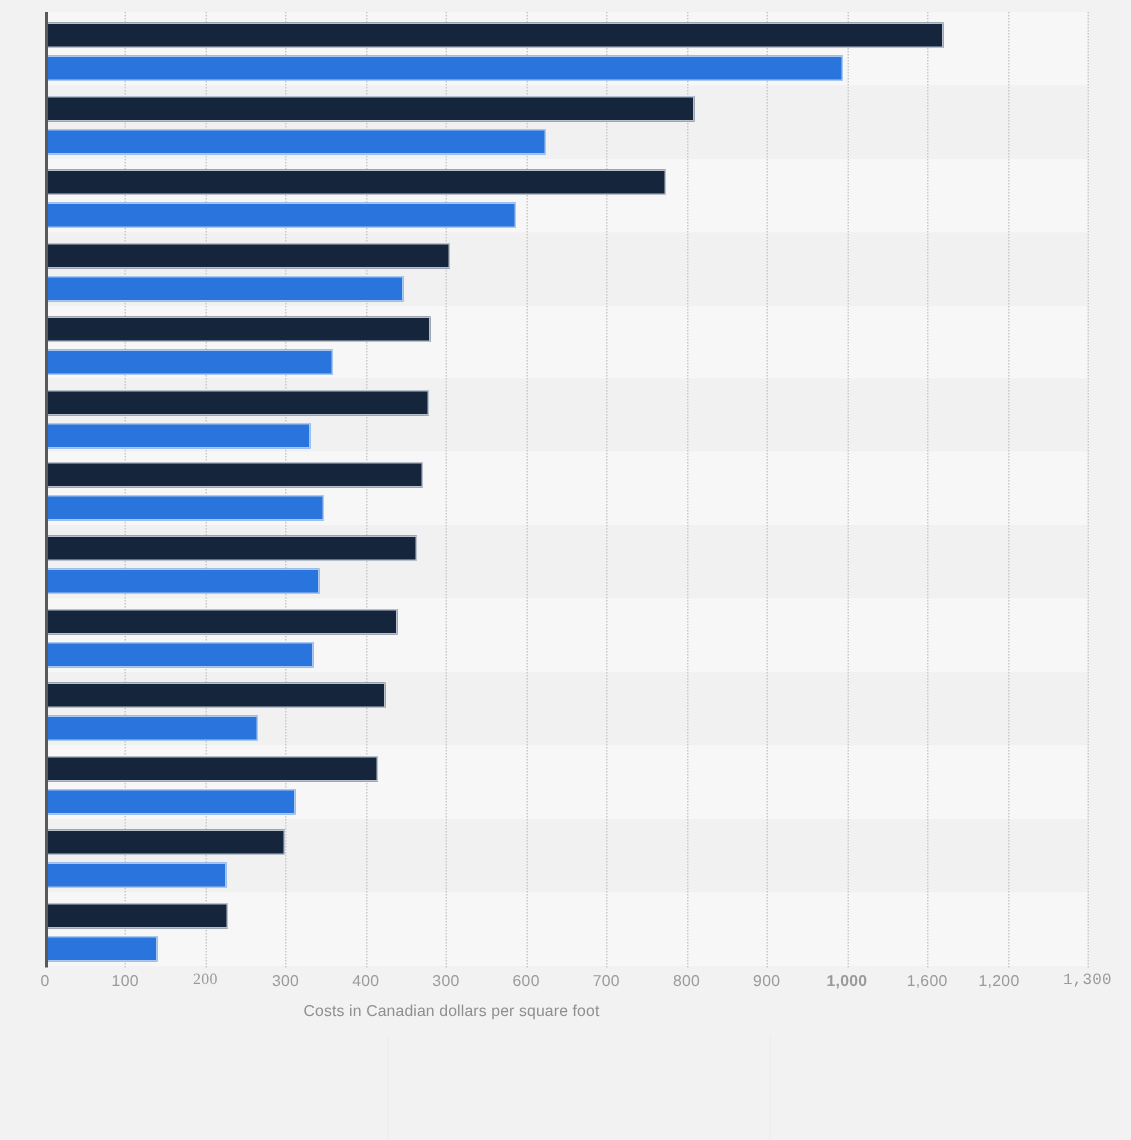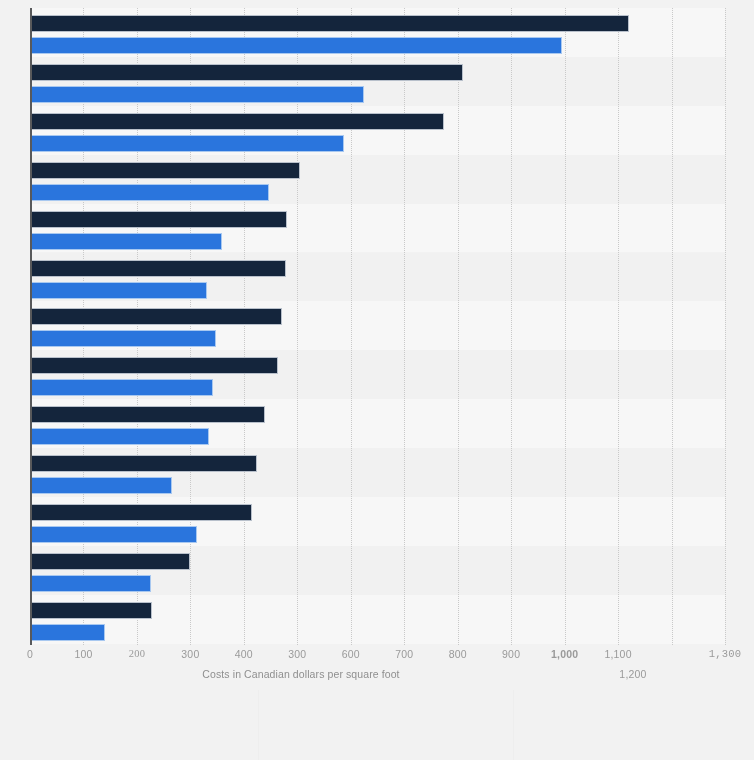--- a/index.html
+++ b/index.html
@@ -178,22 +178,22 @@
       <div class="tick-label" style="left: 83.4615px;">100</div>
       <div class="tick-label" style="left: 136.923px; font-family: Liberation Serif, serif;">200</div>
       <div class="tick-label" style="left: 190.385px;">300</div>
       <div class="tick-label" style="left: 243.846px;">400</div>
       <div class="tick-label" style="left: 297.308px;">300</div>
       <div class="tick-label" style="left: 350.769px;">600</div>
       <div class="tick-label" style="left: 404.231px;">700</div>
       <div class="tick-label" style="left: 457.692px;">800</div>
       <div class="tick-label" style="left: 511.154px;">900</div>
       <div class="tick-label" style="left: 564.615px; font-weight: bold;">1,000</div>
-      <div class="tick-label" style="left: 618.077px;">1,100</div>
-      <div class="tick-label" style="left: 633px; margin-top: 20px;">1,200</div>
+      <div class="tick-label" style="left: 618.077px;">1,600</div>
+      <div class="tick-label" style="left: 666px;">1,200</div>
       <div class="tick-label" style="left: 725px; font-family: Liberation Mono, monospace;">1,300</div>
     </div>
 
   <div class="axis-title">
     <span class="axis-title-inner">Costs in Canadian dollars per square foot</span>
   </div>
 
   <div class="footer-seams">
     <div class="seam" style="left:258px"></div>
     <div class="seam" style="left:513px"></div>

